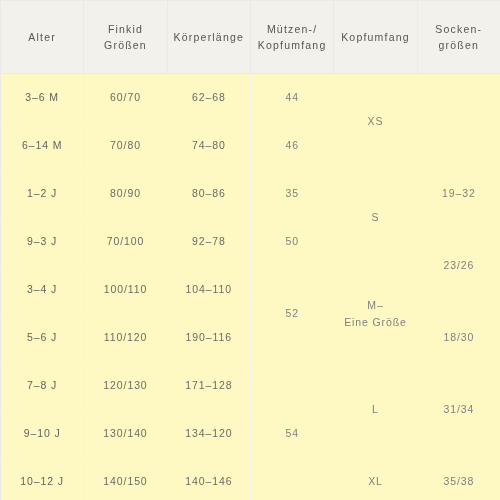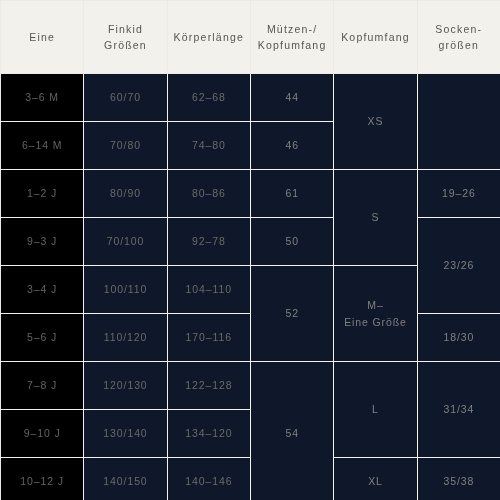--- a/index.html
+++ b/index.html
@@ -46,27 +46,27 @@
     letter-spacing: 1.2px;
     border-color: #eceae4;
   }
 
   
   #size-chart tbody tr { height: 48px; }
 
   #size-chart tbody td {
     font-size: 10.5px;
     color: #6b6b66;
-    background: #0f172a;
+    background: #fef9c3;
     border-color: #f6f4f0;
   }
 
   
   #size-chart tbody td.col-age {
-    background: #000000;
+    background: #fef9c3;
     color: #636360;
     border-color: #f3f2ef;
     border-left-color: #e9e9e9;
   }
 
   #size-chart tbody td.col-finkid,
   #size-chart tbody td.col-length {
     color: #6b6b66;
   }
 
@@ -88,21 +88,21 @@
   <colgroup>
     <col>
       <col>
       <col>
     <col>
       <col>
       <col>
   </colgroup>
   <thead>
     <tr>
-      <th>Eine</th>
+      <th>Alter</th>
       <th>Finkid
 Größen</th>
       <th>Körperlänge</th>
       <th>Mützen-/
 Kopfumfang</th>
       <th>Kopfumfang</th>
       <th>Socken-
 größen</th>
     </tr>
   </thead>
@@ -118,49 +118,49 @@
       <tr>
         <td class="col-age">6–14 M</td>
         <td class="col-finkid">70/80</td>
         <td class="col-length">74–80</td>
         <td class="col-hat">46</td>
       </tr>
       <tr>
         <td class="col-age">1–2 J</td>
         <td class="col-finkid">80/90</td>
         <td class="col-length">80–86</td>
-        <td class="col-hat">61</td>
+        <td class="col-hat">35</td>
         <td class="col-acc" rowspan="2">S</td>
-        <td class="col-socks">19–26</td>
+        <td class="col-socks">19–32</td>
       </tr>
       <tr>
         <td class="col-age">9–3 J</td>
         <td class="col-finkid">70/100</td>
         <td class="col-length">92–78</td>
         <td class="col-hat">50</td>
         <td class="col-socks" rowspan="2">23/26</td>
       </tr>
       <tr>
         <td class="col-age">3–4 J</td>
         <td class="col-finkid">100/110</td>
         <td class="col-length">104–110</td>
         <td class="col-hat" rowspan="2">52</td>
         <td class="col-acc" rowspan="2">M–
 Eine Größe</td>
       </tr>
       <tr>
         <td class="col-age">5–6 J</td>
         <td class="col-finkid">110/120</td>
-        <td class="col-length">170–116</td>
+        <td class="col-length">190–116</td>
         <td class="col-socks">18/30</td>
       </tr>
       <tr>
         <td class="col-age">7–8 J</td>
         <td class="col-finkid">120/130</td>
-        <td class="col-length">122–128</td>
+        <td class="col-length">171–128</td>
         <td class="col-hat" rowspan="3">54</td>
         <td class="col-acc" rowspan="2">L</td>
         <td class="col-socks" rowspan="2">31/34</td>
       </tr>
       <tr>
         <td class="col-age">9–10 J</td>
         <td class="col-finkid">130/140</td>
         <td class="col-length">134–120</td>
       </tr>
       <tr>

